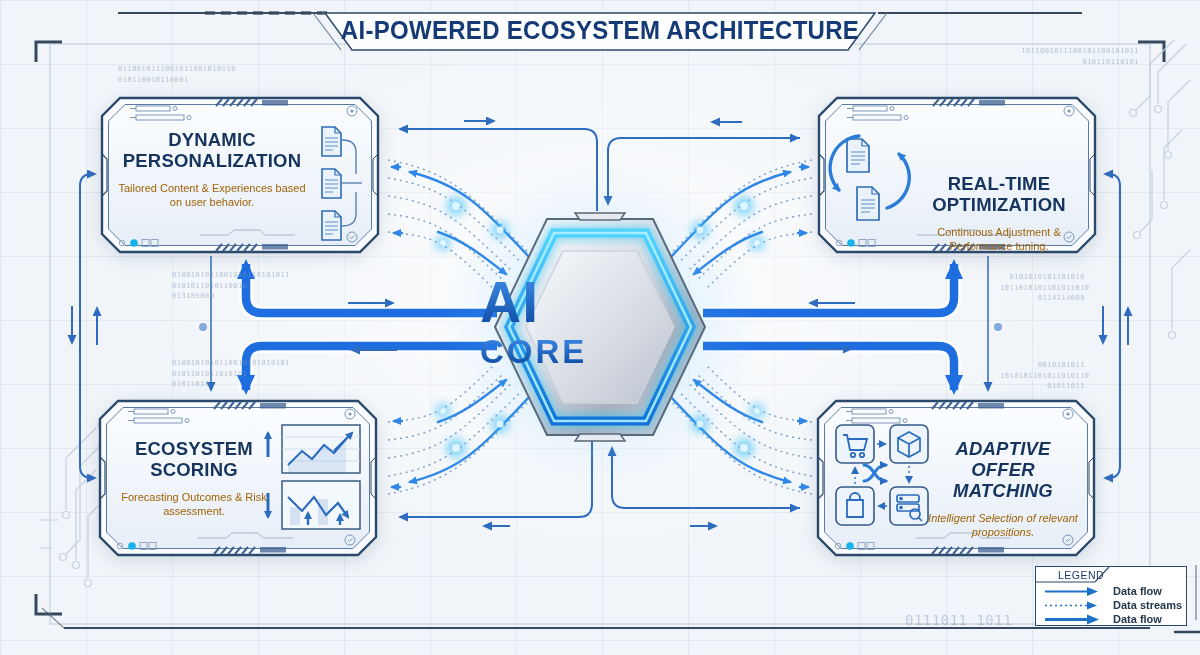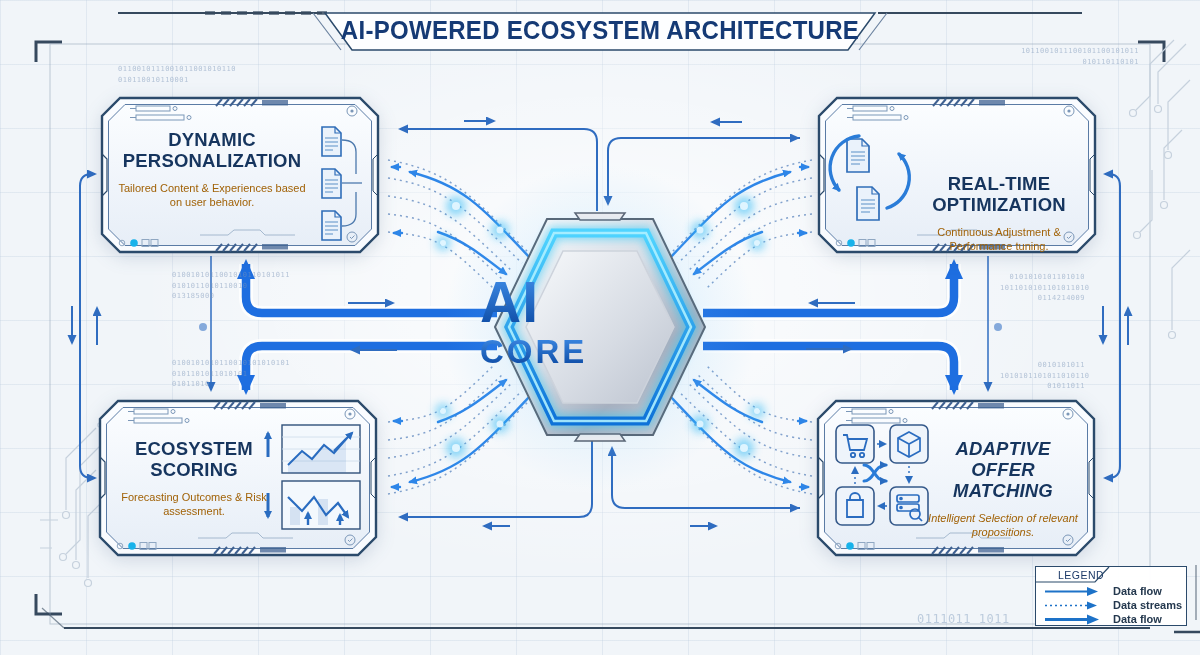--- a/index.html
+++ b/index.html
@@ -61,21 +61,21 @@
 
   
   .bin{position:absolute;font-family:"DejaVu Sans Mono",monospace;font-size:7px;line-height:1.5;
     color:rgba(125,152,186,.55);letter-spacing:.5px;white-space:pre-line;}
   #b0{left:118px;top:64px;}
   #b1{left:172px;top:270px;}
   #b2{left:172px;top:358px;}
   #b3{left:989px;top:46px;width:150px;text-align:right;}
   #b4{left:1000px;top:272px;width:85px;text-align:right;}
   #b5{left:1000px;top:360px;width:85px;text-align:right;}
-  #b6{left:905px;top:610px;font-size:12px;color:rgba(125,152,186,.45);margin-left:12px;}
+  #b6{left:905px;top:610px;font-size:14px;color:rgba(125,152,186,.45);}
 </style>
 </head>
 <body>
 
 <svg class="abs" width="1200" height="655" style="left:0;top:0">
   <defs>
     <linearGradient id="boxInner" x1="0" y1="0" x2="0" y2="1">
       <stop offset="0" stop-color="#fbfdff"></stop>
         <stop offset="1" stop-color="#e7eef7"></stop>
     </linearGradient>

